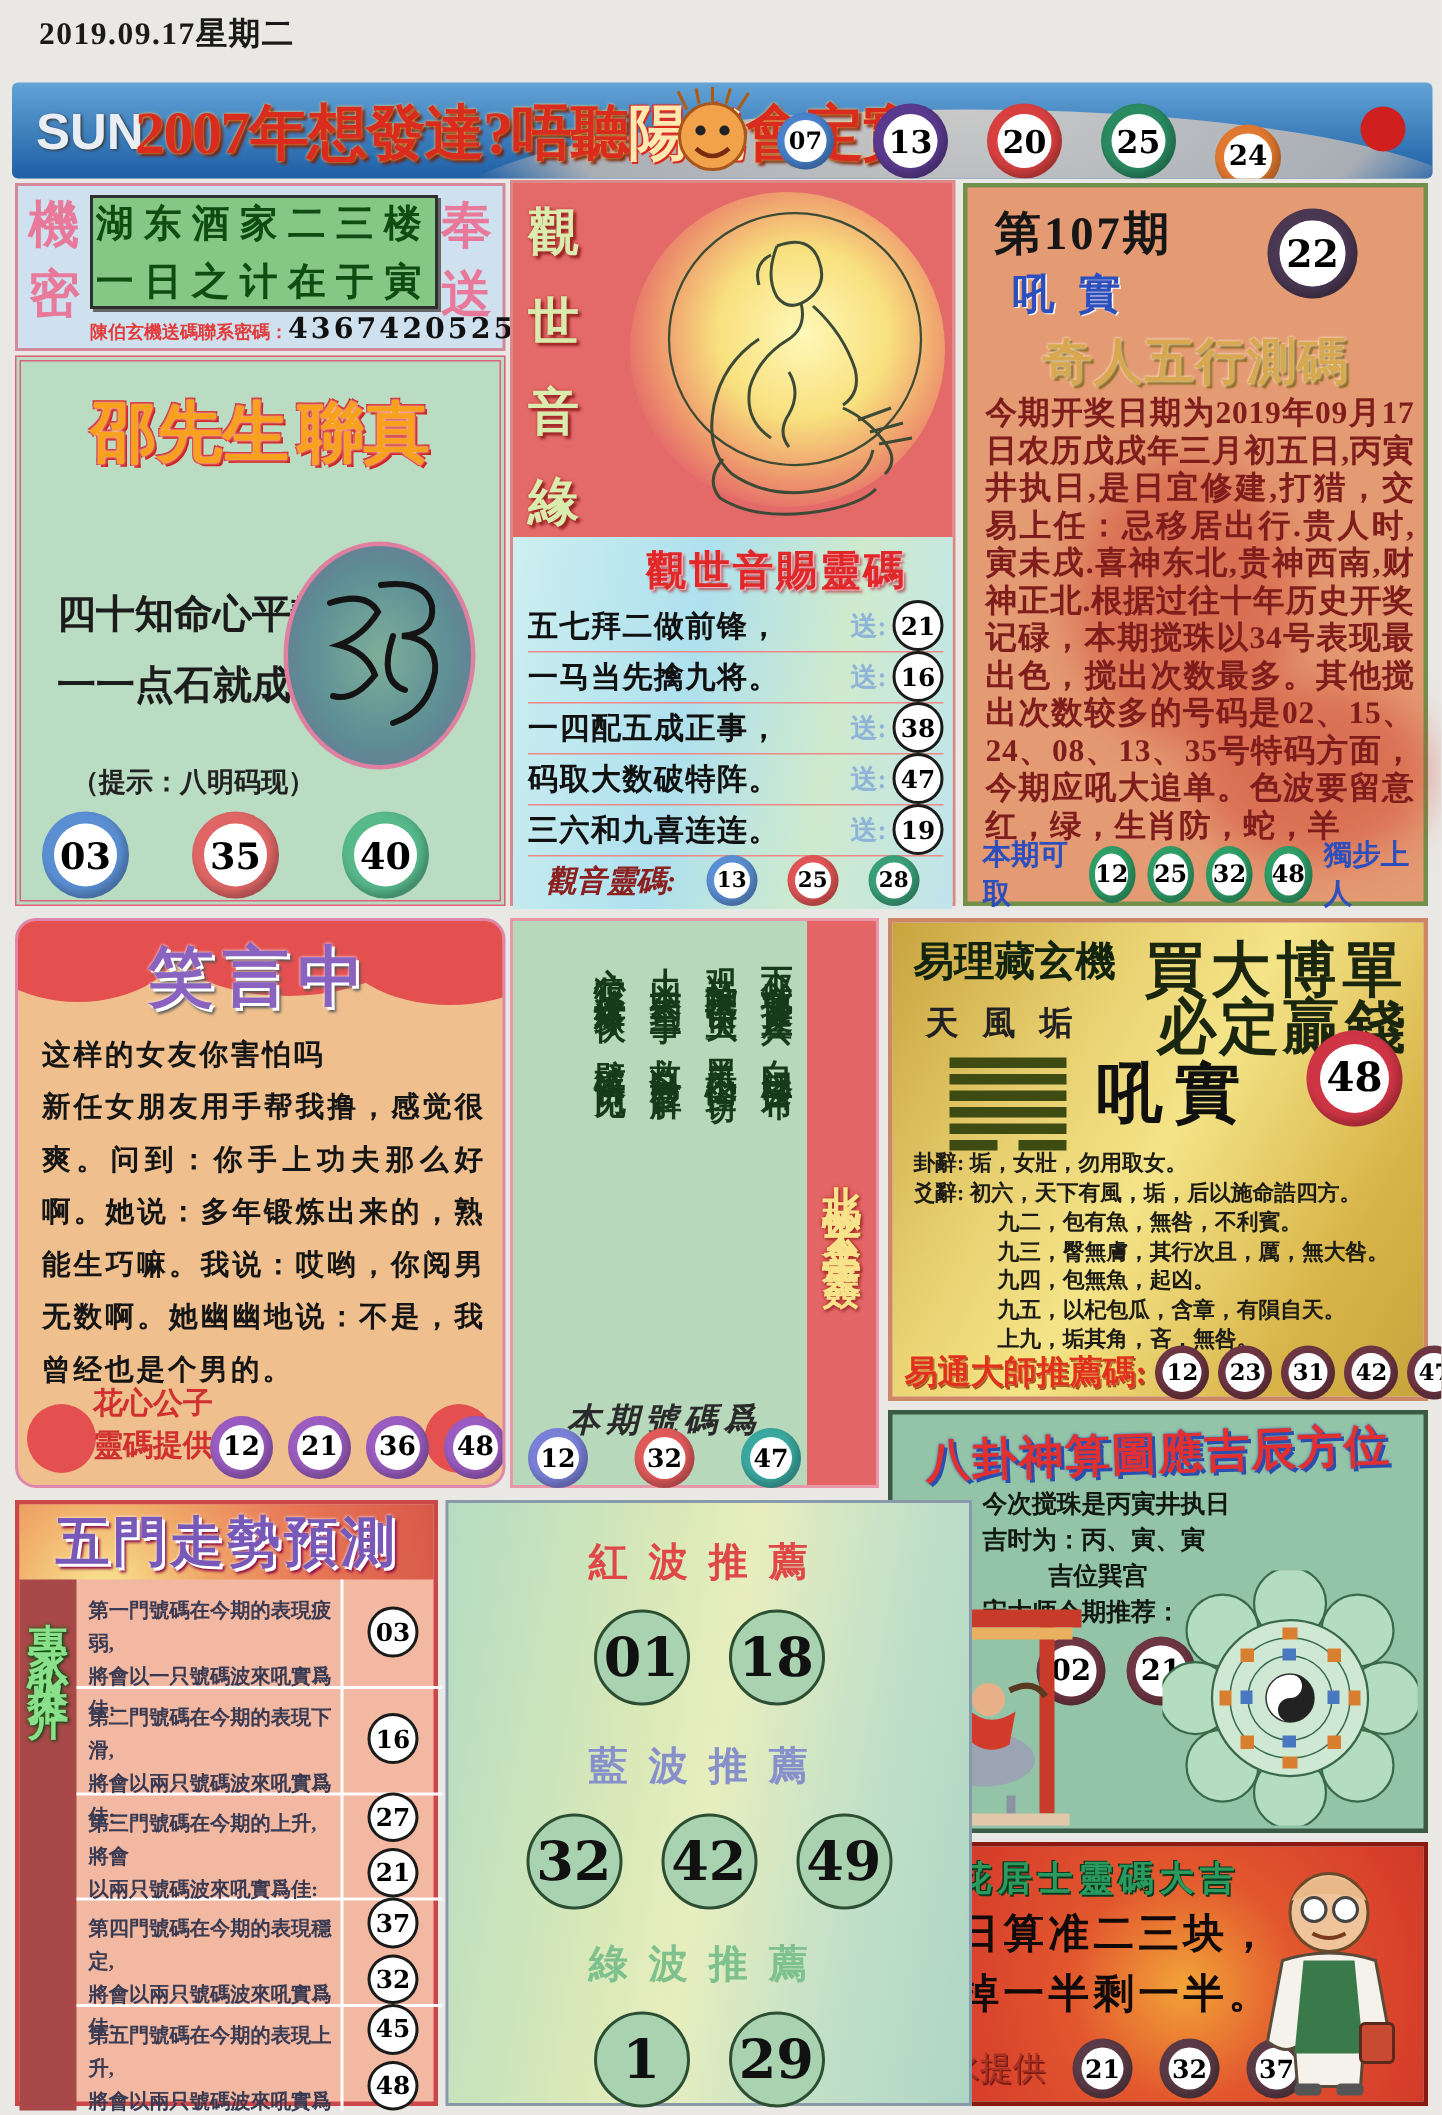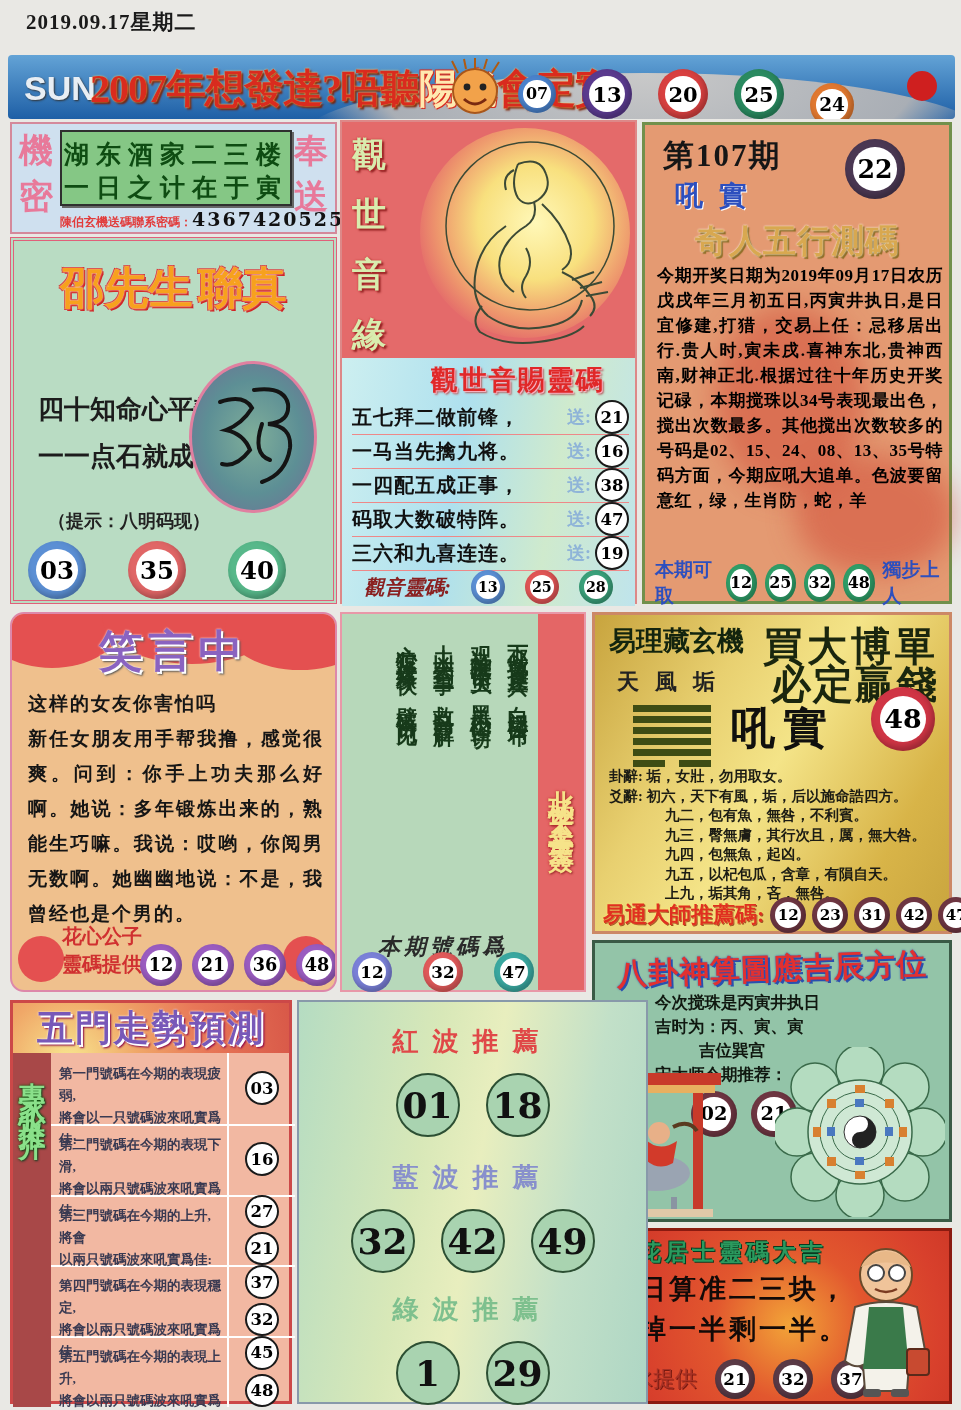--- a/index.html
+++ b/index.html
@@ -35,21 +35,21 @@
   .banner .slog .lite{color:#ffe9b0;text-shadow:0 0 2px #d92b1e,1px 1px 0 #d92b1e,-1px -1px 0 #d92b1e;}
   .banner .ballrow{position:absolute;left:510px;top:6px;display:flex;align-items:center;gap:26px;}
   .reddot{position:absolute;right:18px;top:16px;width:30px;height:30px;border-radius:50%;background:#cf1f1f;}
 
   .face{position:absolute;left:438px;top:2px;width:58px;height:60px;}
 
   
   .secret{left:10px;top:122px;width:327px;height:112px;background:#cfe0ef;border:2px solid #d4899b;padding:6px;}
   .sealcol{position:absolute;top:4px;width:40px;text-align:center;font-size:34px;font-weight:bold;color:#e8799a;line-height:1.35;}
   .secret .inner{position:absolute;left:48px;top:6px;width:228px;height:72px;background:#85c785;border:2px solid #2f2f2f;
-          box-shadow:2px 2px 0 #666;display:flex;flex-direction:column;justify-content:flex-end;align-items:center;}
+          box-shadow:2px 2px 0 #666;display:flex;flex-direction:column;justify-content:space-between;align-items:center;}
   .secret .inner div{font-size:25px;font-weight:bold;color:#0e4c12;letter-spacing:7px;white-space:nowrap;}
   .secret .contact{position:absolute;left:48px;top:84px;width:260px;font-size:12px;font-weight:bold;color:#e23c3c;white-space:nowrap;}
   .secret .contact b{color:#111;font-size:19px;letter-spacing:2px;font-family:"DejaVu Serif",serif;}
 
   
   .shao{left:10px;top:237px;width:327px;height:367px;background:#b9dcc3;border:4px double #e0607a;}
   .shao .ttl{position:absolute;left:0;top:18px;width:100%;display:flex;align-items:center;justify-content:center;gap:6px;}
   .shao .gold{font-size:44px;font-weight:bold;color:#f7a11e;
          text-shadow:0 0 2px #fff,2px 2px 0 #d02020,-1px -1px 0 #d02020,1px -1px 0 #d02020,-1px 1px 0 #d02020;}
   .shao .lens{position:relative;width:74px;height:84px;background:#fff;border:3px solid #9fc3e2;border-radius:50%;
@@ -80,21 +80,21 @@
   .gy .foot{position:absolute;left:0;top:448px;width:100%;display:flex;align-items:center;justify-content:center;gap:20px;}
   .gy .foot .lb{font-size:20px;font-weight:bold;color:#8a2020;font-style:italic;}
 
   
   .qr{left:642px;top:122px;width:310px;height:482px;background:#e49a72;border:3px solid #71904c;padding:0;}
   .qr .issue{position:absolute;left:18px;top:10px;font-size:31px;font-weight:bold;color:#161616;letter-spacing:2px;}
   .qr .roar{position:absolute;left:30px;top:52px;font-size:28px;font-weight:bold;color:#2d4fbe;letter-spacing:16px;
         text-shadow:1px 1px 0 #fff;}
   .qr .t{position:absolute;left:0;top:94px;width:100%;text-align:center;font-size:33px;font-weight:bold;color:#d8a850;
         text-shadow:0 0 2px #fff,2px 2px 1px #8a6a20;letter-spacing:1px;white-space:nowrap;}
-  .qr .para{position:absolute;left:12px;top:138px;width:286px;font-size:17px;font-weight:bold;color:#000000;
+  .qr .para{position:absolute;left:12px;top:138px;width:286px;font-size:21px;font-weight:bold;color:#7f1d1d;
         line-height:25px;text-align:justify;letter-spacing:.5px;}
   .qr .blot{position:absolute;border-radius:50%;filter:blur(14px);background:rgba(205,55,40,.42);}
   .qr .foot{position:absolute;left:10px;top:432px;width:290px;display:flex;align-items:center;gap:8px;}
   .qr .foot .lb{font-size:19px;font-weight:bold;color:#2d4fbe;}
 
   
   .joke{left:10px;top:612px;width:327px;height:380px;background:#efc08d;border-radius:14px;border:2px solid #cf8;
         border-color:#d8a;overflow:hidden;}
   .cloud{position:absolute;border-radius:50%;background:#e45050;}
   .joke .ttl{position:absolute;left:0;top:8px;width:100%;text-align:center;font-size:44px;font-weight:bold;color:#8a63c0;

